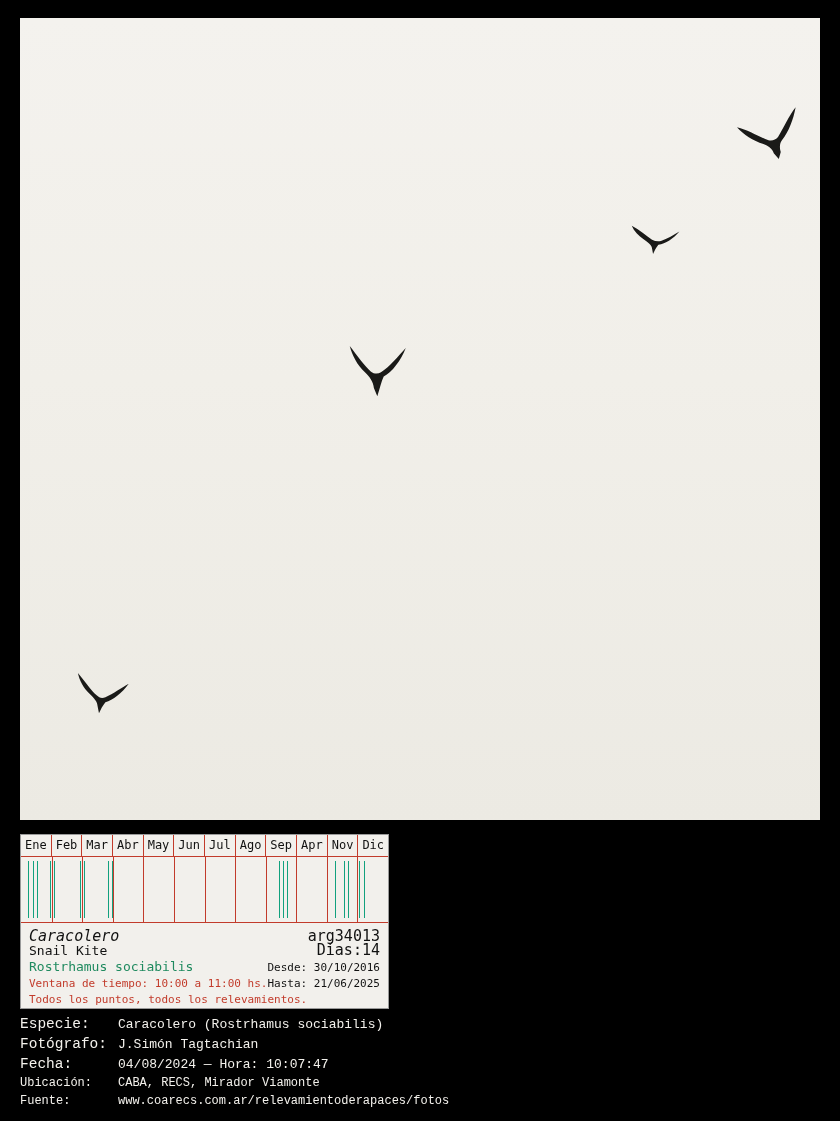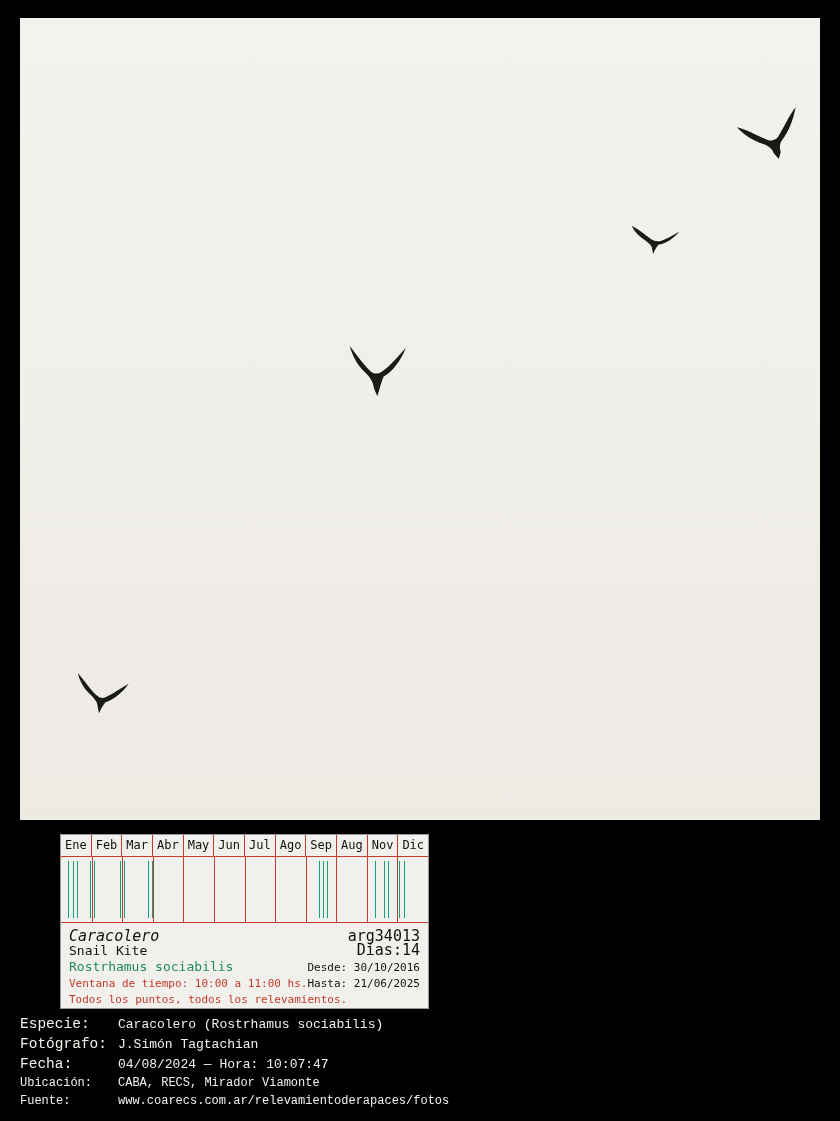--- a/index.html
+++ b/index.html
@@ -39,21 +39,20 @@
   
   .diagram {
     position: absolute;
     left: 20px;
     top: 834px;
     width: 369px;
     height: 175px;
     background: #f2f0ec;
     border: 1px solid #9a9a9a;
     box-sizing: border-box;
-    margin-left: 40px;
   }
   .month-row {
     display: flex;
     height: 22px;
     border-bottom: 1px solid #c23b2b;
     box-sizing: border-box;
   }
   .month-cell {
     flex: 1 1 0;
     border-right: 1px solid #c23b2b;
@@ -225,21 +224,21 @@
     <div class="month-row">
       <div class="month-cell">Ene</div>
       <div class="month-cell">Feb</div>
       <div class="month-cell">Mar</div>
       <div class="month-cell">Abr</div>
       <div class="month-cell">May</div>
       <div class="month-cell">Jun</div>
       <div class="month-cell">Jul</div>
       <div class="month-cell">Ago</div>
       <div class="month-cell">Sep</div>
-      <div class="month-cell">Aug</div>
+      <div class="month-cell">Apr</div>
       <div class="month-cell">Nov</div>
       <div class="month-cell">Dic</div>
     </div>
 
     <div class="grid-area" id="grid-area">
         <div class="vline" style="left: 8.33333%;"></div>
         <div class="vline" style="left: 16.6667%;"></div>
         <div class="vline" style="left: 25%;"></div>
         <div class="vline" style="left: 33.3333%;"></div>
         <div class="vline" style="left: 41.6667%;"></div>

